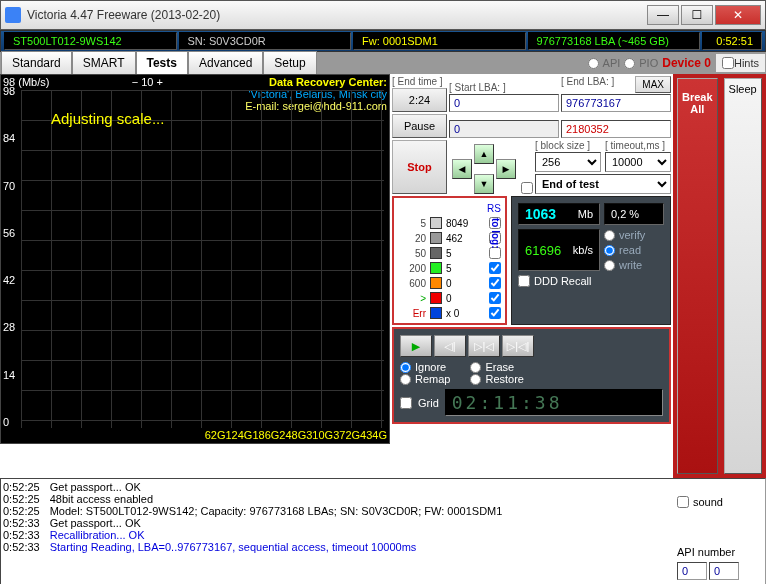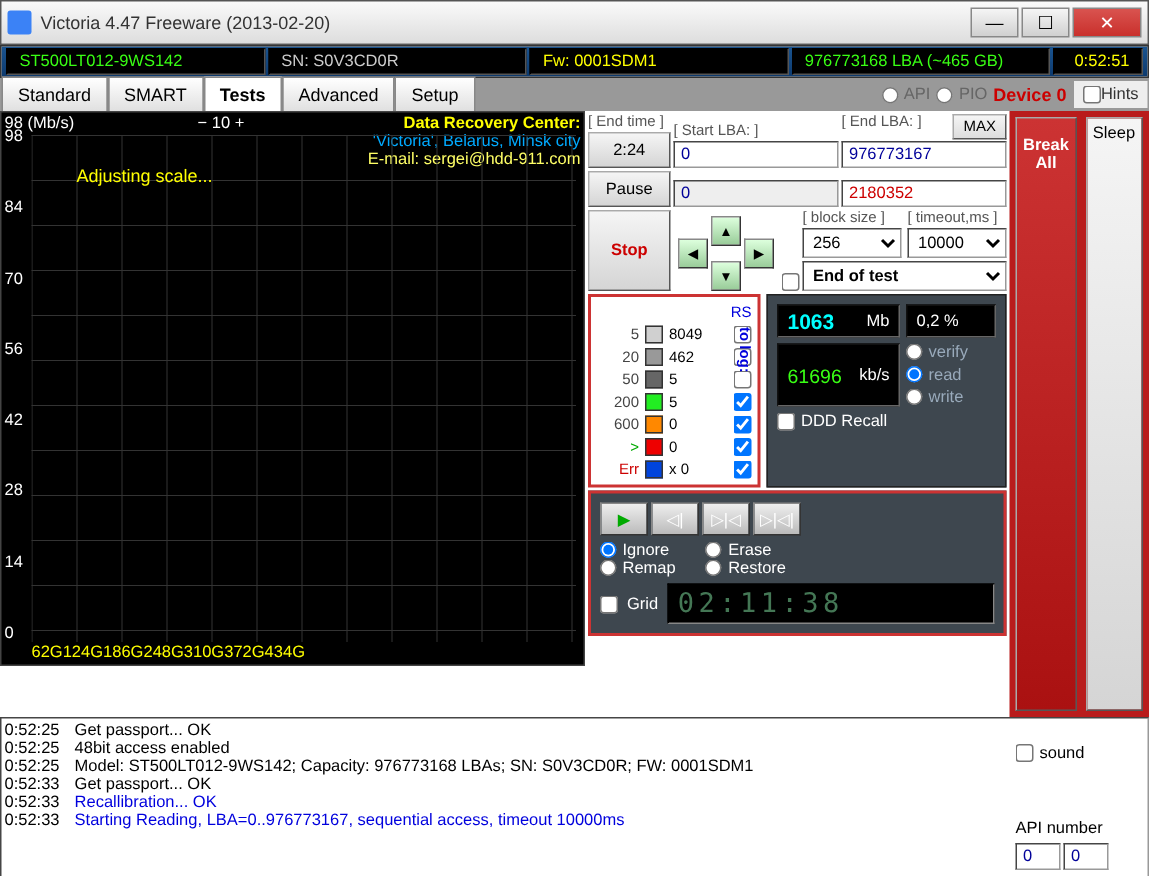--- a/index.html
+++ b/index.html
@@ -21,23 +21,23 @@
 .tabs{display:flex}
 .tab{padding:4px 10px;background:linear-gradient(#fff,#e0e0e0);border:1px solid #888;cursor:pointer;font-size:12px}
 .tab.active{background:#fff;font-weight:bold;border-bottom:1px solid #fff}
 .main{display:flex;height:calc(100% - 180px)}
 .graph{position:relative;width:390px;height:370px;background:#000;border:1px solid #444}
 .graph-header{position:absolute;top:1px;left:2px;right:2px;display:flex;justify-content:space-between;color:#fff;font-size:10px}
 .recoverytxt{text-align:right;font-size:10px}
 .recoverytxt .t1{color:#ff0;font-weight:bold}
 .recoverytxt .t2{color:#0af}
 .recoverytxt .t3{color:#ff6}
-.adjusting{position:absolute;top:35px;left:50px;color:#ff0;font-size:12px}
+.adjusting{position:absolute;top:35px;left:50px;color:#ff0;font-size:15px}
 .yaxis{position:absolute;left:2px;top:10px;bottom:15px;width:20px;color:#fff;font-size:9px;display:flex;flex-direction:column;justify-content:space-between}
-.xaxis{position:absolute;bottom:2px;left:20px;right:2px;color:#ff0;font-size:9px;display:flex;justify-content:flex-start}
+.xaxis{position:absolute;bottom:2px;left:20px;right:2px;color:#ff0;font-size:9px;display:flex;justify-content:flex-end}
 .grid{position:absolute;inset:15px 5px 15px 20px;background-image:linear-gradient(#333 1px,transparent 1px),linear-gradient(90deg,#333 1px,transparent 1px);background-size:30px 30px}
 .midcol{width:283px;padding:2px;display:flex;flex-direction:column;gap:2px}
 .rightcol{width:93px;padding:4px;display:flex;flex-direction:row;gap:6px;background:#b91c1c}
 .ctrlrow{display:flex;gap:2px;align-items:flex-end}
 .ctrlgroup{display:flex;flex-direction:column;gap:1px}
 .lbl{font-size:10px;color:#555}
 .inp{border:1px inset #999;padding:2px 4px;font-size:11px;background:#fff;width:100%;color:#009}
 .inp.red{color:#c00}
 .btn{padding:5px 8px;background:linear-gradient(#f5f5f5,#d5d5d5);border:1px outset #aaa;cursor:pointer;text-align:center;font-size:11px}
 .btn.stop{color:#c00;font-weight:bold}
@@ -45,21 +45,21 @@
 .btn.side{width:100%;padding:4px}
 .btn.power{color:#00f;text-decoration:underline}
 .arrows{width:70px;height:50px;position:relative}
 .arrow{position:absolute;width:20px;height:20px;background:linear-gradient(#dfd,#9c9);border:1px outset #888;display:flex;align-items:center;justify-content:center;font-size:9px;cursor:pointer}
 .arrow.up{top:0;left:25px}.arrow.down{bottom:0;left:25px}.arrow.left{top:15px;left:3px}.arrow.right{top:15px;right:3px}
 .statbox{background:#000;padding:2px 6px;display:flex;justify-content:space-between;align-items:center;border:1px inset #666}
 .statbox .v{color:#0ff;font-weight:bold;font-size:14px}
 .statbox .v2{color:#39ff14;font-weight:normal;font-size:13px}
 .statbox .u{color:#fff;font-size:11px}
 .radios{display:flex;flex-direction:column;gap:3px;color:#9ab;font-size:11px}
-.radio-item{display:flex;align-items:flex-start;gap:4px}
+.radio-item{display:flex;align-items:center;gap:4px}
 .blockpanel{border:2px solid #c33;padding:4px;display:flex;flex-direction:column;gap:3px}
 .blockrow{display:flex;align-items:center;gap:4px}
 .blocknum{width:28px;text-align:right;font-size:10px}
 .blockcolor{width:12px;height:12px;border:1px solid #333}
 .blockcount{width:30px;font-size:10px}
 .darkpanel{background:#3e474f;padding:6px;color:#fff;display:flex;flex-direction:column;gap:4px;border:1px solid #222}
 .playbtns{display:flex;gap:2px}
 .playbtn{width:32px;height:22px;background:linear-gradient(#eee,#bbb);border:1px outset #888;display:flex;align-items:center;justify-content:center;cursor:pointer}
 .radgroup{display:flex;gap:20px}
 .digital{background:#000;color:#475;font-family:monospace;font-size:18px;padding:2px 6px;letter-spacing:3px;border:1px inset #333}

